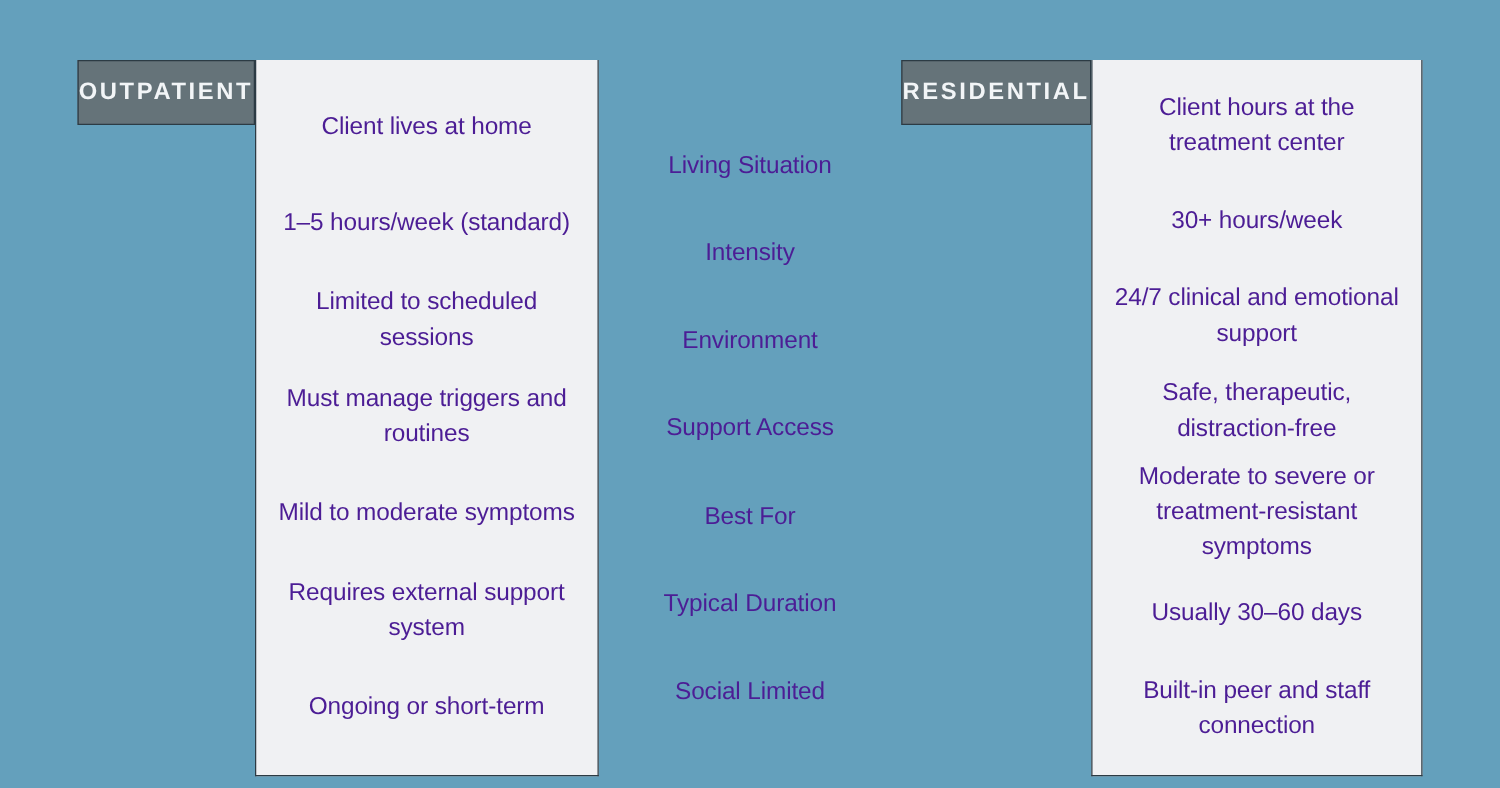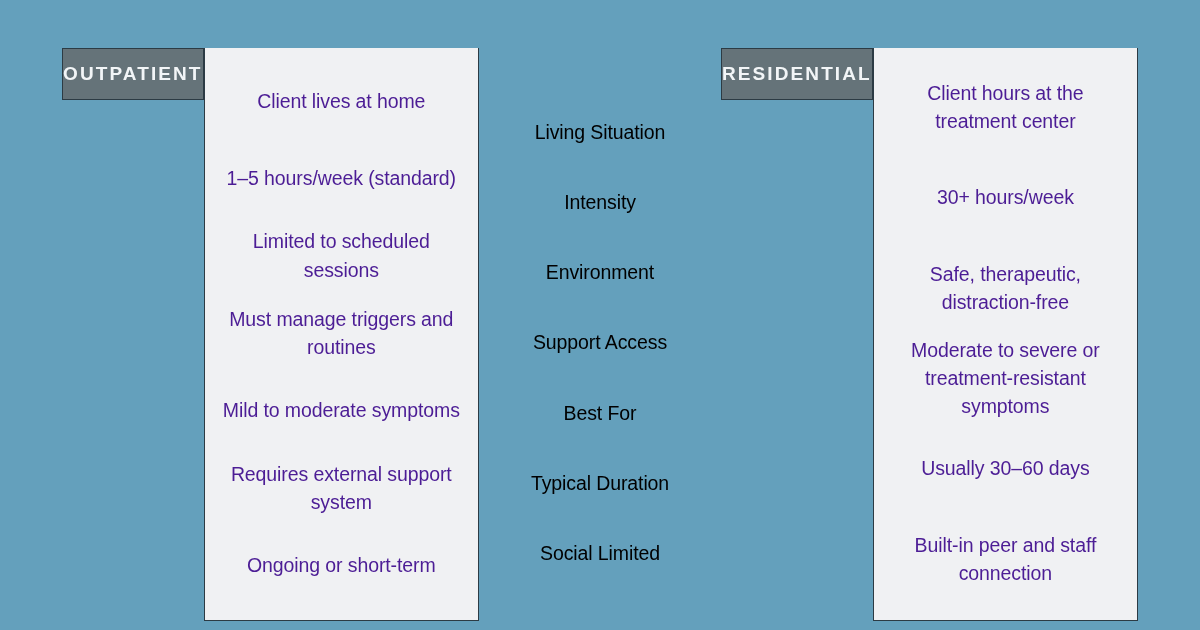--- a/index.html
+++ b/index.html
@@ -90,21 +90,21 @@
     flex-direction: column;
   }
   .middle-cell {
     flex: 1 1 0;
     display: flex;
     align-items: center;
     justify-content: center;
     text-align: center;
   }
   .middle-text {
-    color: #000000;
+    color: #4c1d95;
     font-size: 19.5px;
     line-height: 1.45;
     letter-spacing: -0.1px;
   }
 </style>
 </head>
 <body>
 
 <div class="board">
 
@@ -166,20 +166,23 @@
       <span class="card-header-title">RESIDENTIAL</span>
     </div>
     <div class="card-body">
       <div class="cell">
         <span class="cell-text">Client hours at the treatment center</span>
       </div>
       <div class="cell">
         <span class="cell-text">30+ hours/week</span>
       </div>
       <div class="cell">
+        <span class="cell-text">24/7 clinical and emotional support</span>
+      </div>
+      <div class="cell">
         <span class="cell-text">Safe, therapeutic, distraction-free</span>
       </div>
       <div class="cell">
         <span class="cell-text">Moderate to severe or treatment-resistant symptoms</span>
       </div>
       <div class="cell">
         <span class="cell-text">Usually 30–60 days</span>
       </div>
       <div class="cell">
         <span class="cell-text">Built-in peer and staff connection</span>

